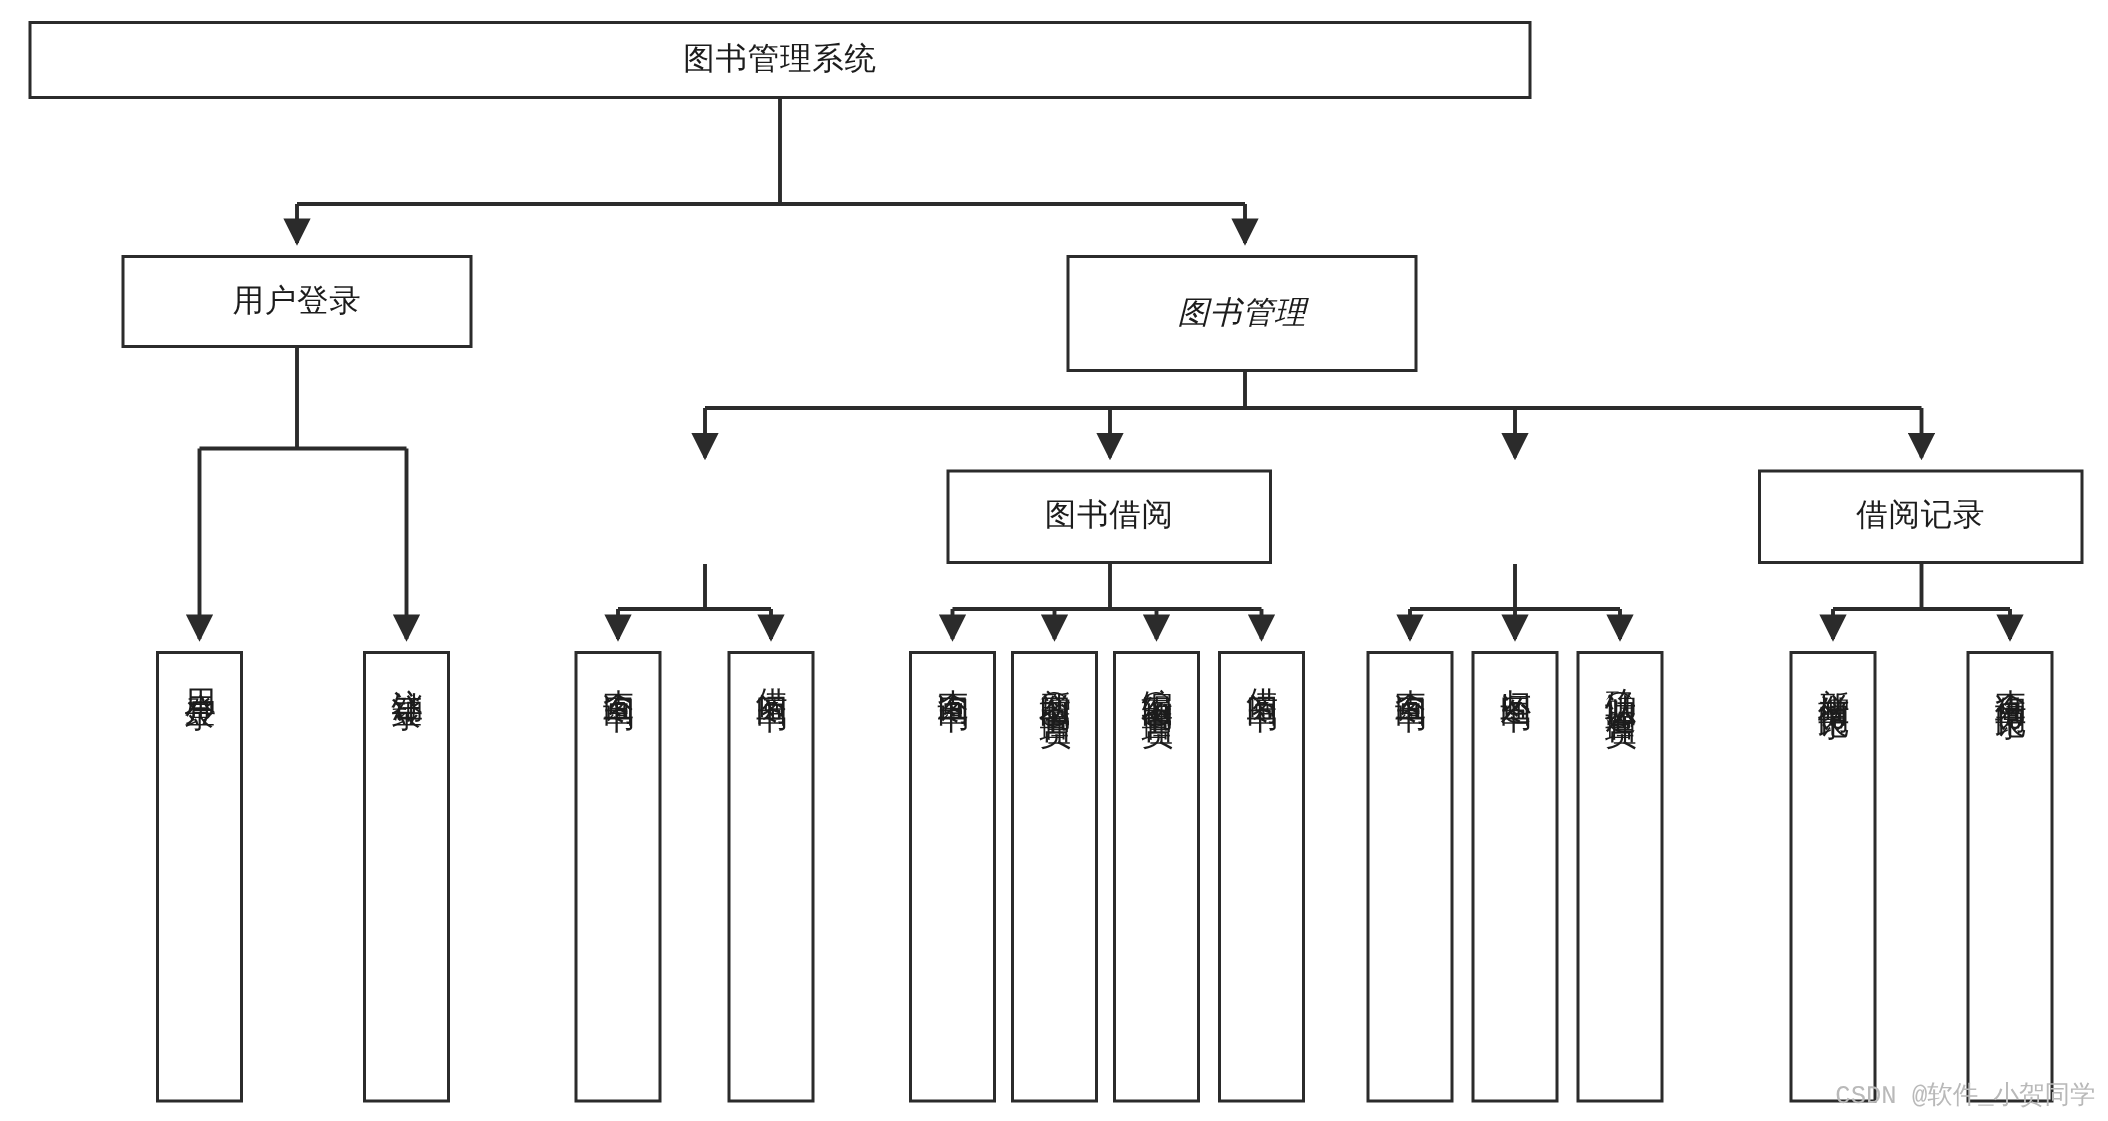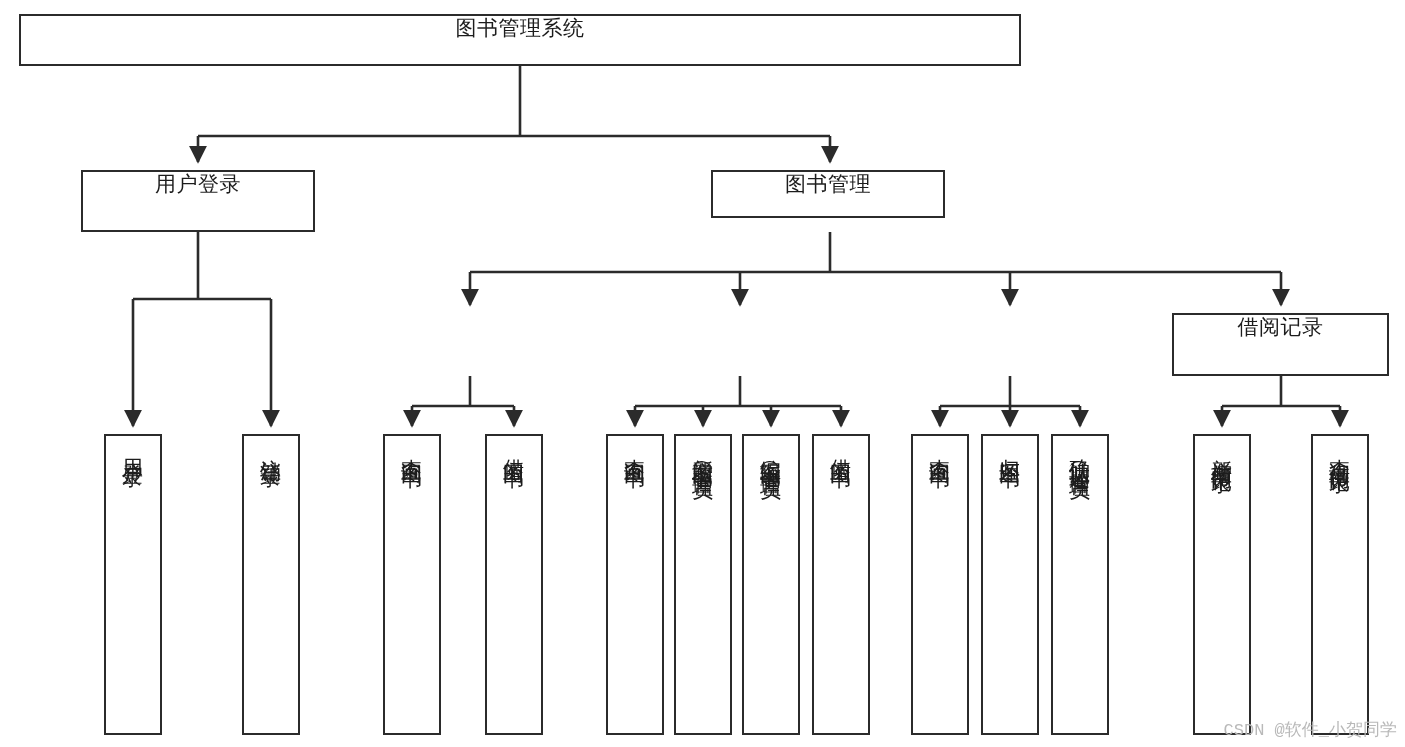--- a/index.html
+++ b/index.html
@@ -26,20 +26,21 @@
     width: 1405px;
     height: 747px;
     pointer-events: none;
   }
   .node {
     position: absolute;
     box-sizing: border-box;
     background: #ffffff;
     border: 2px solid #2b2b2b;
     display: flex;
+    align-items: center;
     justify-content: center;
     overflow: hidden;
   }
   .node .label {
     color: #1c1c1c;
     line-height: 1.15;
     letter-spacing: 0.5px;
     white-space: nowrap;
   }
   .node.horizontal .label {
@@ -126,24 +127,27 @@
     </g>
   </svg>
 
   <div class="node root horizontal" style="left:19px; top:14px; width:1002px; height:52px;">
     <span class="label">图书管理系统</span>
   </div>
 
   <div class="node horizontal" style="left:81px; top:170px; width:234px; height:62px;">
     <span class="label">用户登录</span>
   </div>
-  <div class="node horizontal" style="left:711px; top:170px; width:234px; height:48px;">
+  <div class="node horizontal" style="left:711px; top:170px; width:234px; height:78px;font-style:italic;">
     <span class="label">图书管理</span>
   </div>
 
+  <div class="node horizontal" style="left:631px; top:313px; width:217px; height:63px;">
+    <span class="label">图书借阅</span>
+  </div>
   <div class="node horizontal" style="left:1172px; top:313px; width:217px; height:63px;">
     <span class="label">借阅记录</span>
   </div>
 
   <div class="node leaf" style="left:104px; top:434px; width:58px; height:301px;">
     <span class="label">用户登录</span>
   </div>
   <div class="node leaf" style="left:242px; top:434px; width:58px; height:301px;">
     <span class="label">注销登录</span>
   </div>

